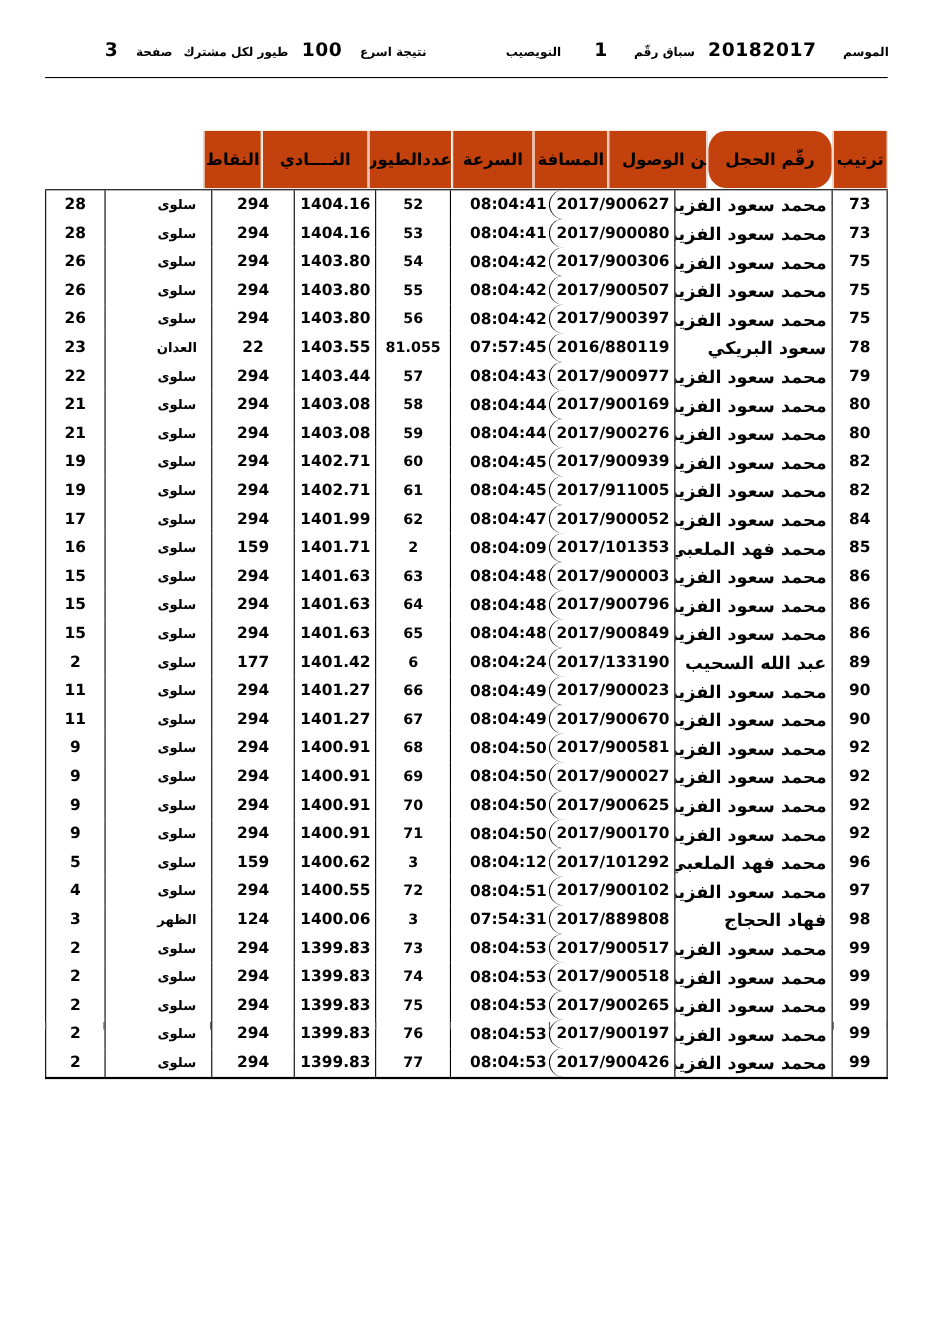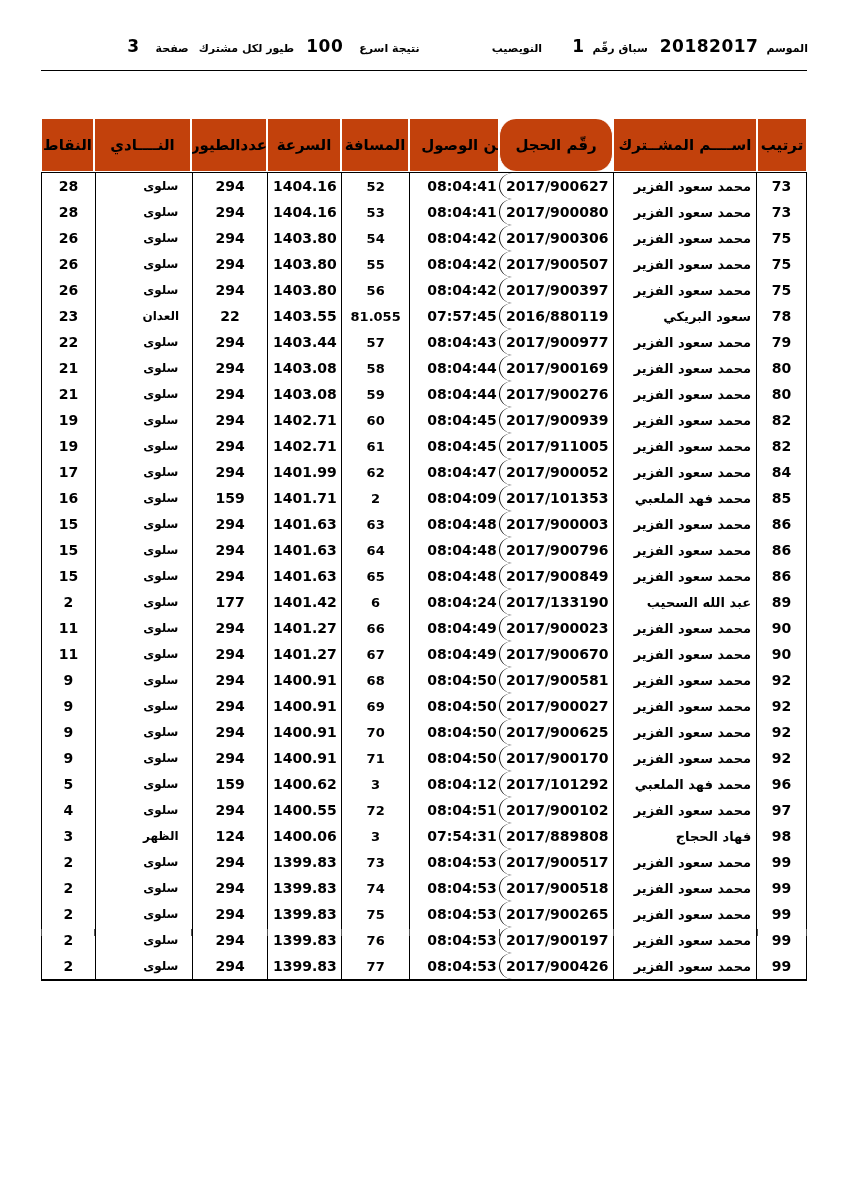--- a/index.html
+++ b/index.html
@@ -10,21 +10,21 @@
   }
   
   .title{
     position:absolute;top:36px;right:40px;left:40px;
     direction:rtl;display:flex;align-items:baseline;
     font-weight:700;white-space:nowrap;
   }
   .title span{display:inline-block;}
   .t-ar{font-size:11px;}
   .t-num{font-size:17px;letter-spacing:.5px;}
-  .m8{margin-left:8px;}  .m12{margin-left:12px;}
+  .m8{margin-left:24px;}  .m12{margin-left:12px;}
   .m30{margin-left:30px;}.m72{margin-left:72px;}
   .m16{margin-left:16px;}.m10{margin-left:10px;}
 
   
   .table-wrap{position:absolute;top:70px;left:41px;width:766px;}
   .thead{
     display:flex;direction:rtl;
     border-top:1px solid #000;border-bottom:1px solid #000;
     padding:1px 0;background:#fff;
   }
@@ -43,21 +43,21 @@
   .td{
     box-sizing:border-box;border-left:1px solid #000;
     display:flex;align-items:center;justify-content:center;
     font-weight:700;font-size:14px;white-space:nowrap;overflow:hidden;
   }
   .tr .td:last-child{border-left:none;}
   
   .w0{width:50px;}.w1{width:144px;}.w2{width:114px;border-radius:17px;}.w3{width:90px;padding-left:28px;}
   .w4{width:68px;}.w5{width:74px;}.w6{width:76px;}.w7{width:97px;}.w8{width:53px;}
   
-  .c1{font-size:13px;justify-content:flex-start;padding-right:5px;}
+  .c1{font-size:16px;justify-content:flex-start;padding-right:5px;}
   .c2{justify-content:flex-start;padding-right:4px;}
   .c3{justify-content:flex-start;padding-right:2px;}
   .c4{font-size:13px;}
   .c7{font-size:12px;padding-left:34px;}
   
   .ticks{position:absolute;top:929px;left:41px;width:766px;height:8px;}
   .tick{position:absolute;top:0;width:1px;height:7px;background:#555;}
 </style>
 </head>
 <body>
@@ -71,21 +71,20 @@
   <span class="t-ar m16">نتيجة اسرع</span>
   <span class="t-num m12">100</span>
   <span class="t-ar m10">طيور لكل مشترك</span>
   <span class="t-ar m16">صفحة</span>
   <span class="t-num">3</span>
 </div>
 
 <div class="table-wrap">
   <div class="thead" id="thead">
       <div class="th w0">ترتيب</div>
-      <div class="th w1">اســــم المشــترك</div>
       <div class="th w2">رقّم الحجل</div>
       <div class="th w3">زمن الوصول</div>
       <div class="th w4">المسافة</div>
       <div class="th w5">السرعة</div>
       <div class="th w6">عددالطيور</div>
       <div class="th w7">النــــادي</div>
       <div class="th w8">النقاط</div>
     </div>
   <div class="tbody" id="tbody">
       <div class="tr">

